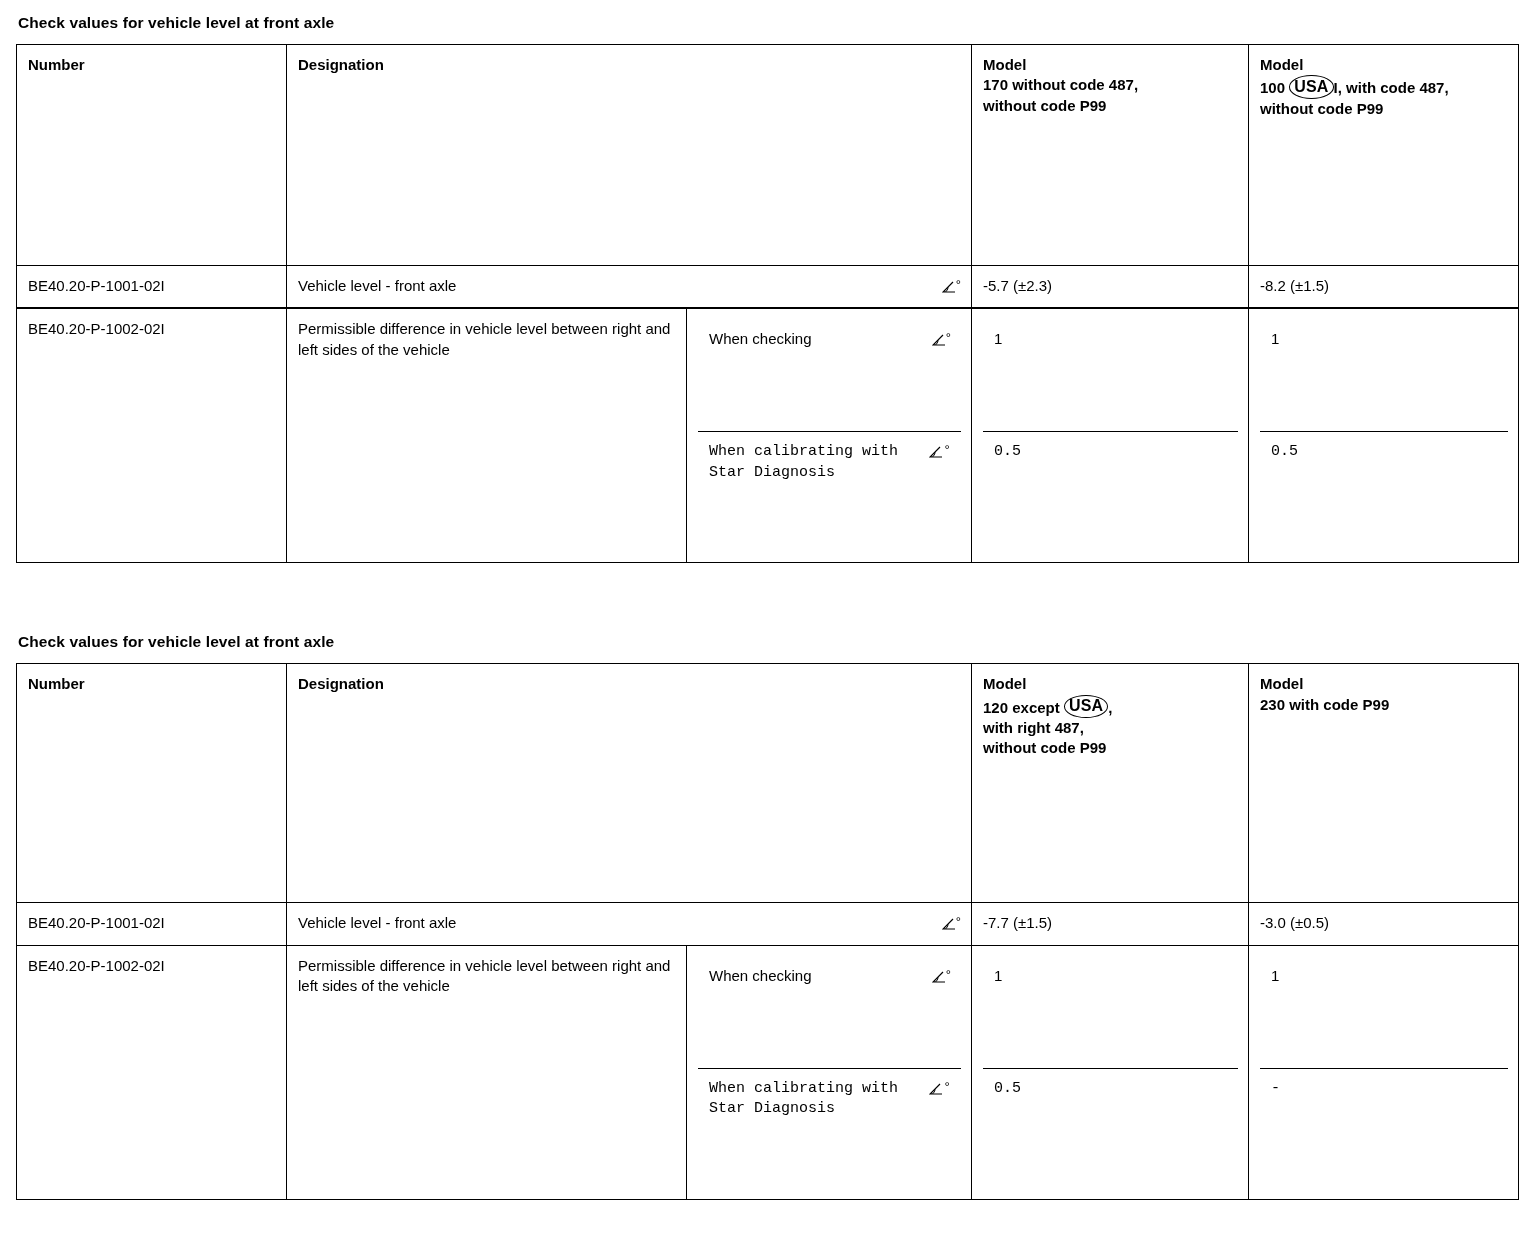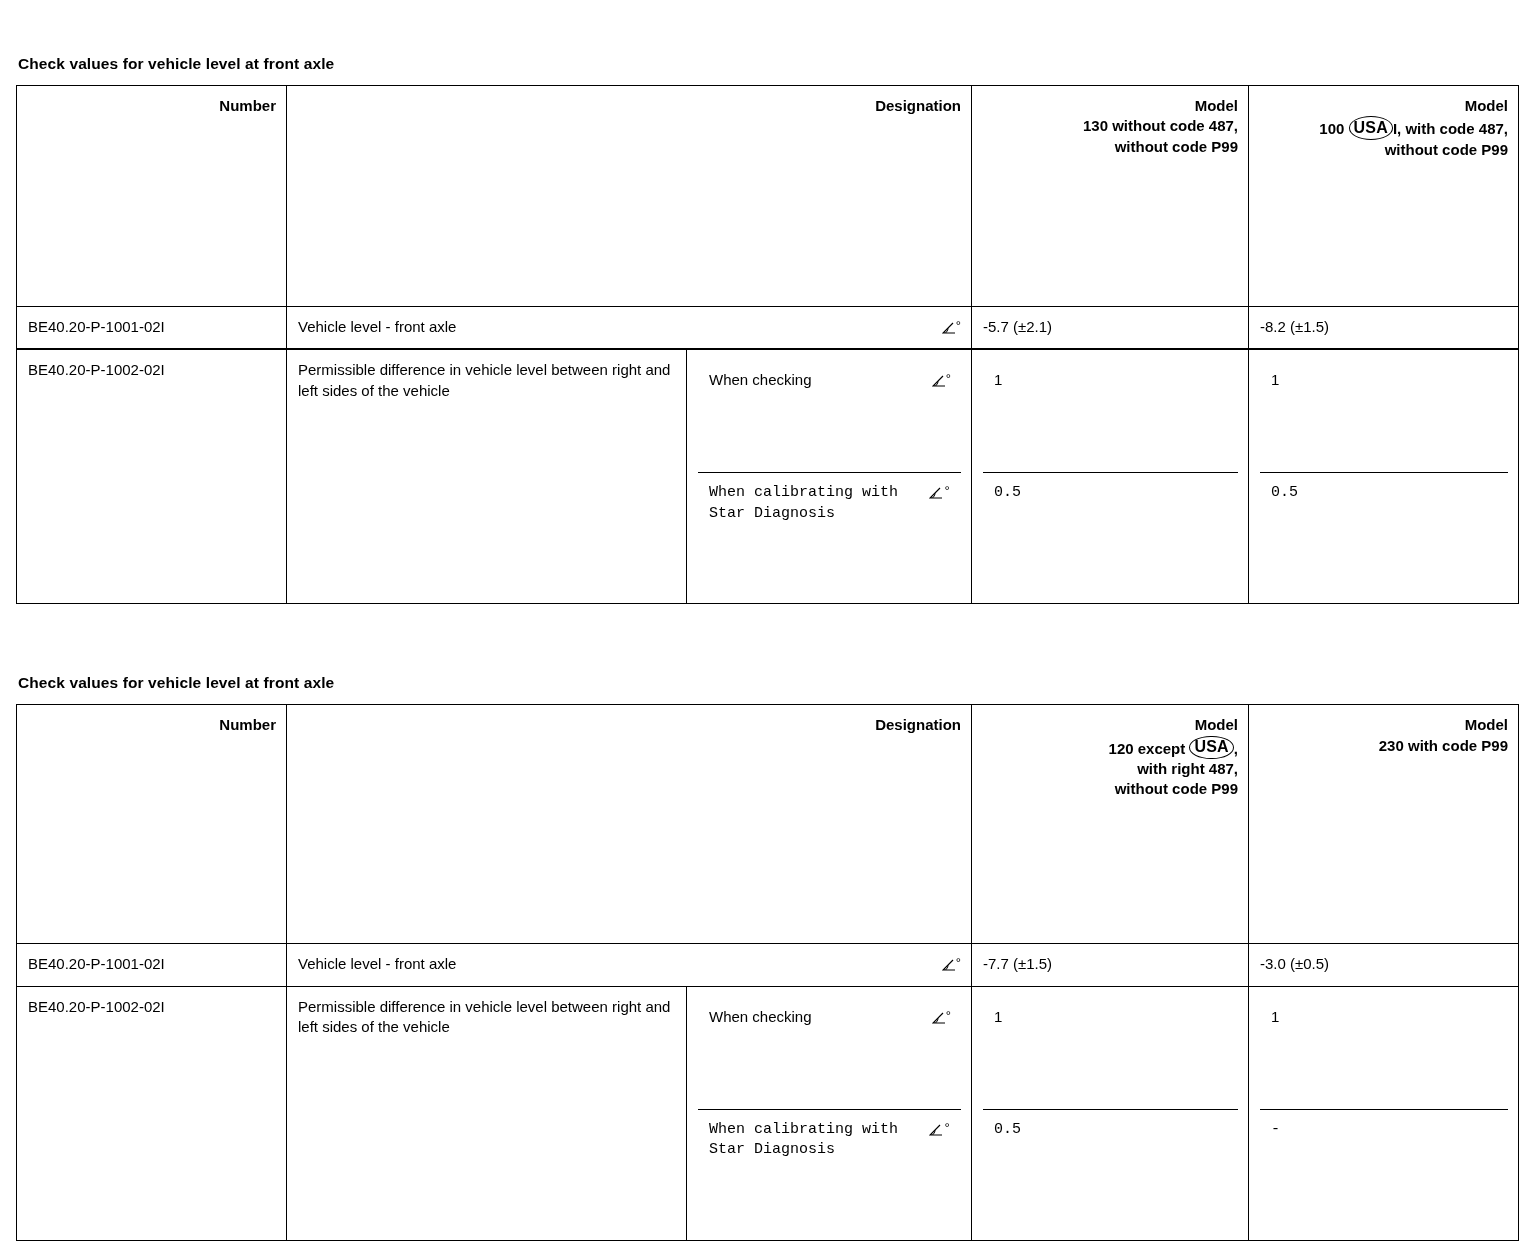--- a/index.html
+++ b/index.html
@@ -13,21 +13,20 @@
     font-family: "Liberation Sans", sans-serif;
     color: #000000;
     -webkit-font-smoothing: antialiased;
   }
   .page {
     position: relative;
     width: 1536px;
     height: 1008px;
     box-sizing: border-box;
     padding: 14px 16px 10px 16px;
-    margin-top: 41px;
   }
   .section {
     margin-bottom: 0;
   }
   .section-title {
     font-size: 15.5px;
     font-weight: bold;
     margin: 0 0 12px 2px;
     letter-spacing: 0.1px;
   }
@@ -47,21 +46,21 @@
     border: 1px solid #000;
     vertical-align: top;
     padding: 10px 10px 10px 11px;
     font-size: 15px;
     line-height: 1.35;
   }
   .hdr-cell {
     font-weight: bold;
     font-size: 15.5px;
   }
-  .hdr-row td { height: 200px; text-align: right; }
+  .hdr-row td { height: 200px; }
   .hdr-row.second td { height: 218px; }
 
   .desig-wrap {
     display: flex;
     align-items: flex-start;
     justify-content: flex-end;
   }
   .desig-text {
     flex: 1 1 auto;
     padding-right: 6px;
@@ -135,21 +134,21 @@
           <col class="c-sub">
           <col class="c-m1">
           <col class="c-m2">
       </colgroup>
       <tbody>
         <tr class="hdr-row">
           <td class="hdr-cell">Number</td>
           <td class="hdr-cell" colspan="2">Designation</td>
           <td class="hdr-cell">
             <div>Model</div>
-            <div>130 without code 487,</div>
+            <div>170 without code 487,</div>
             <div>without code P99</div>
           </td>
           <td class="hdr-cell">
             <div>Model</div>
             <div>
               <span>100 </span><span class="usa-badge">USA</span><span>I, with code 487,</span>
             </div>
             <div>without code P99</div>
           </td>
         </tr>
@@ -162,21 +161,21 @@
               <div class="angle-unit">
                 <span class="angle-glyph">
                   <svg width="14" height="12" viewBox="0 0 14 12">
                       <path d="M13 11 L1 11 L11 1" fill="none" stroke="#000" stroke-width="1.2"></path>
                       <path d="M3.5 11 A8 8 0 0 0 6.2 6.5" fill="none" stroke="#000" stroke-width="1"></path>
                     </svg>
                 </span><span class="deg">°</span>
               </div>
             </div>
           </td>
-          <td class="val">-5.7 (±2.1)</td>
+          <td class="val">-5.7 (±2.3)</td>
           <td class="val">-8.2 (±1.5)</td>
         </tr>
 
         <tr>
           <td class="thick-top">BE40.20-P-1002-02I</td>
           <td class="thick-top">
             <div>Permissible difference in vehicle level between right and left sides of the vehicle</div>
           </td>
           <td class="nopad thick-top">
             <table class="inner">

